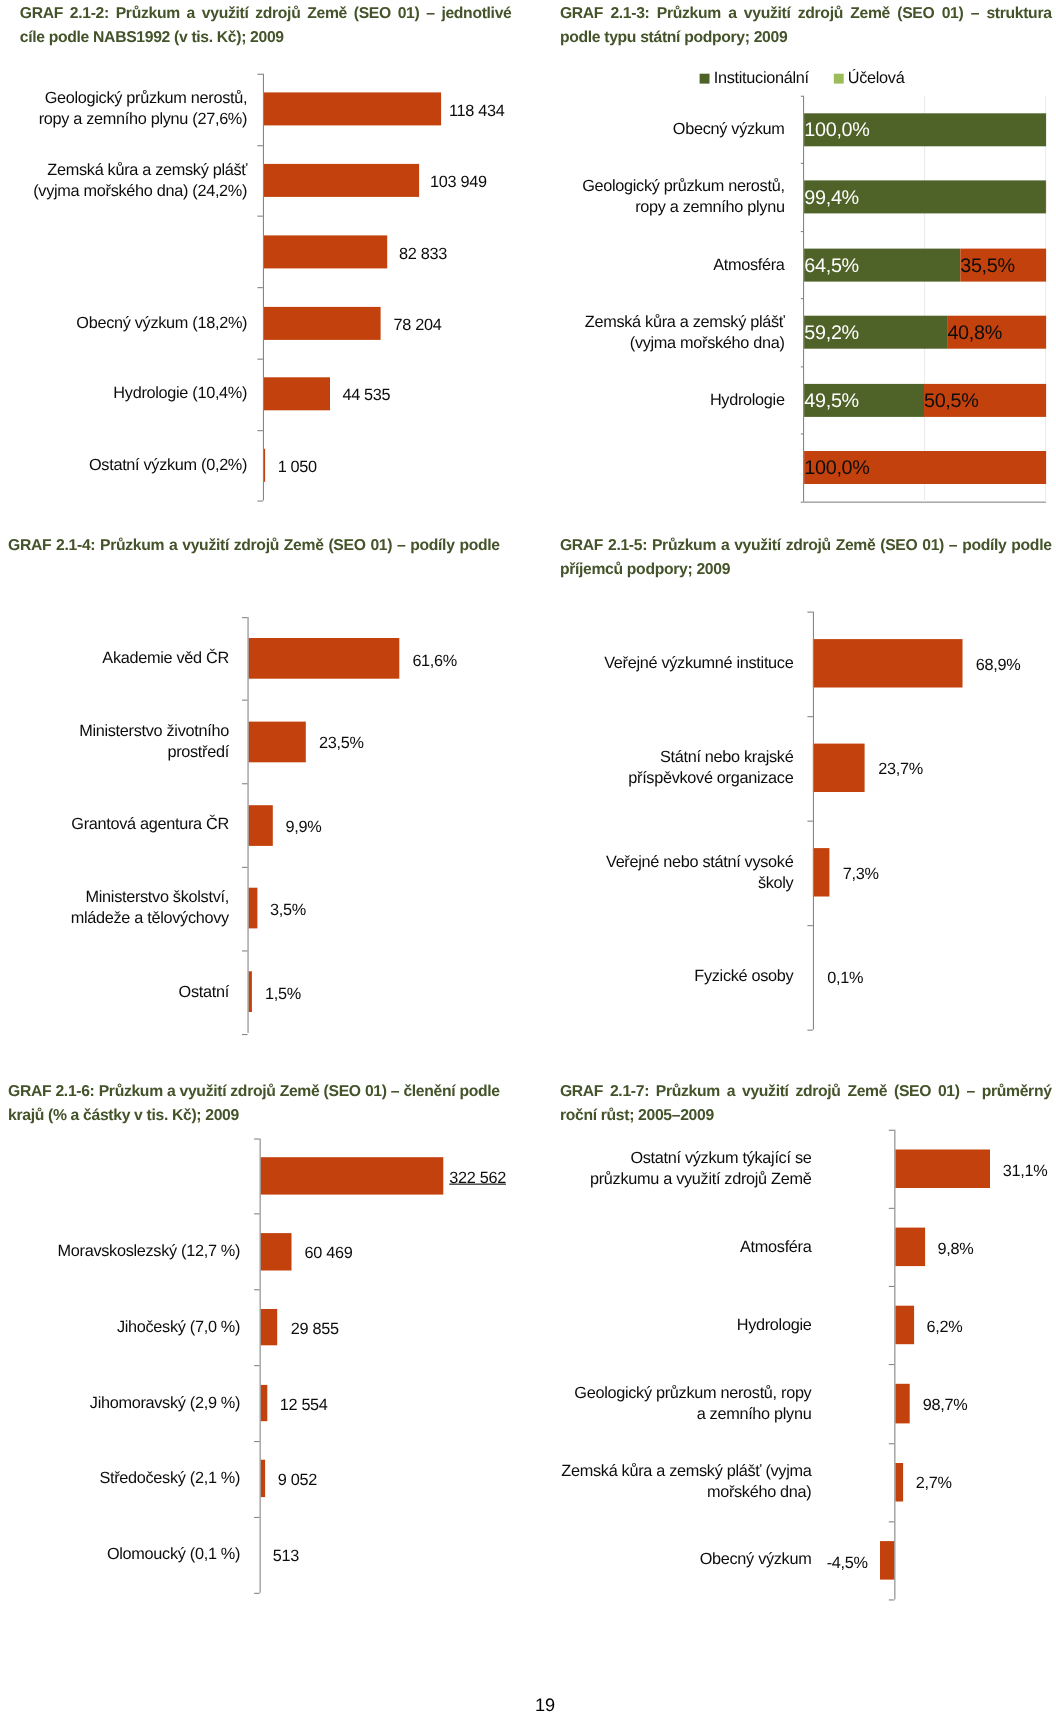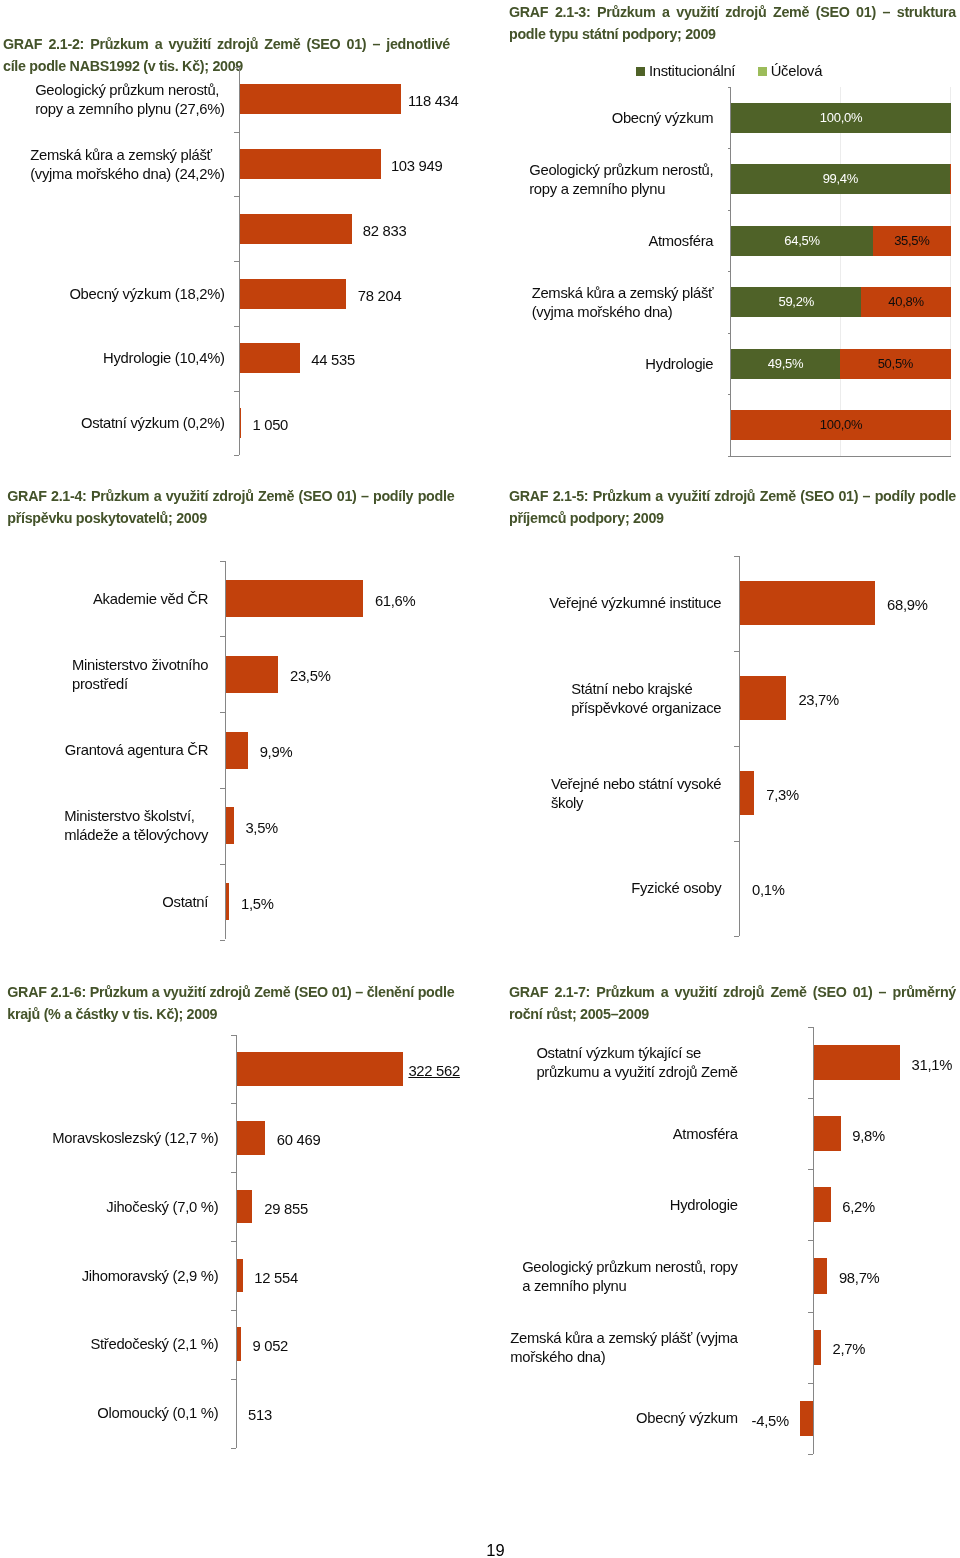--- a/index.html
+++ b/index.html
@@ -15,41 +15,41 @@
        font-size:14.8px;letter-spacing:-0.28px;line-height:17px;color:#0d0d0d;}
   .legend-item{display:inline-flex;align-items:center;}
   .legend-swatch{display:inline-block;width:9px;height:9px;margin-right:3.5px;}
   .axis-line{position:absolute;background:#868686;}
   .axis-tick{position:absolute;width:5px;height:1px;background:#868686;}
   .gridline{position:absolute;background:#ececec;}
   .bar{position:absolute;box-sizing:border-box;}
   .bar-light{background:#c2410c;}
   .bar-dark{background:#4f6228;}
   .inbar-label{position:absolute;left:0;right:0;top:50%;transform:translateY(-50%);
-       text-align:center;font-size:13px;letter-spacing:-0.28px;line-height:16px;}
+       text-align:left;font-size:18px;letter-spacing:-0.28px;line-height:16px;}
   .inbar-label.light{color:#fff;}
   .inbar-label.dark{color:#0d0d0d;}
   .cat-label{position:absolute;display:flex;align-items:center;justify-content:flex-end;
        font-size:14.8px;letter-spacing:-0.28px;color:#0d0d0d;white-space:nowrap;}
-  .cat-inner{display:inline-block;text-align:left;}
+  .cat-inner{display:inline-block;text-align:right;}
   .cat-line{display:block;}
   .val-label{position:absolute;display:flex;align-items:center;
        font-size:14.8px;letter-spacing:-0.28px;line-height:17px;color:#0d0d0d;white-space:nowrap;}
   .val-label.val-right{justify-content:flex-end;}
   .pagenum{position:absolute;left:0;top:1540.5px;width:991px;text-align:center;
        font-size:16.5px;line-height:18px;color:#000;font-family:"Liberation Sans",sans-serif;}
 
 </style>
 </head>
 <body>
 
 <div class="page">
 
 <div class="chart-block">
-  <div class="chart-title" style="left:3px;top:2.3px;width:447px;margin-top:32px;">
+  <div class="chart-title" style="left:18px;top:2.3px;width:447px;">
         <div class="tline just">GRAF 2.1-2: Průzkum a využití zdrojů Země (SEO 01) – jednotlivé</div>
         <div class="tline">cíle podle NABS1992 (v tis. Kč); 2009</div>
       </div>
   <div class="bar bar-light" style="left:239.8px;top:84.275px;width:160.8px;height:30px;"></div>
   <div class="val-label" style="left:408.1px;top:92.875px;height:18px;">118 434</div>
   <div class="cat-label" style="left:2.7px;top:67.5px;width:222px;height:64.75px;line-height:19px;">
         <span class="cat-inner">
           <span class="cat-line">Geologický průzkum nerostů,</span>
           <span class="cat-line">ropy a zemního plynu (27,6%)</span>
         </span>
@@ -176,21 +176,20 @@
   <div class="axis-tick" style="left:728.4px;top:209.867px;width:2px;"></div>
   <div class="axis-tick" style="left:728.4px;top:271.35px;width:2px;"></div>
   <div class="axis-tick" style="left:728.4px;top:332.833px;width:2px;"></div>
   <div class="axis-tick" style="left:728.4px;top:394.317px;width:2px;"></div>
   <div class="axis-tick" style="left:728.4px;top:455.8px;width:2px;"></div>
 </div>
 
 <div class="chart-block">
   <div class="chart-title" style="left:7.3px;top:486.3px;width:447px;">
         <div class="tline just">GRAF 2.1-4: Průzkum a využití zdrojů Země (SEO 01) – podíly podle</div>
-        <div class="tline">příspěvku poskytovatelů; 2009</div>
       </div>
   <div class="bar bar-light" style="left:226.1px;top:579.99px;width:137.3px;height:37px;"></div>
   <div class="val-label" style="left:374.9px;top:592.09px;height:18px;">61,6%</div>
   <div class="cat-label" style="left:2.1px;top:561.2px;width:206px;height:75.78px;line-height:19px;">
         <span class="cat-inner">
           <span class="cat-line">Akademie věd ČR</span>
         </span>
       </div>
   <div class="bar bar-light" style="left:226.1px;top:655.77px;width:52.3791px;height:37px;"></div>
   <div class="val-label" style="left:289.979px;top:667.87px;height:18px;">23,5%</div>

